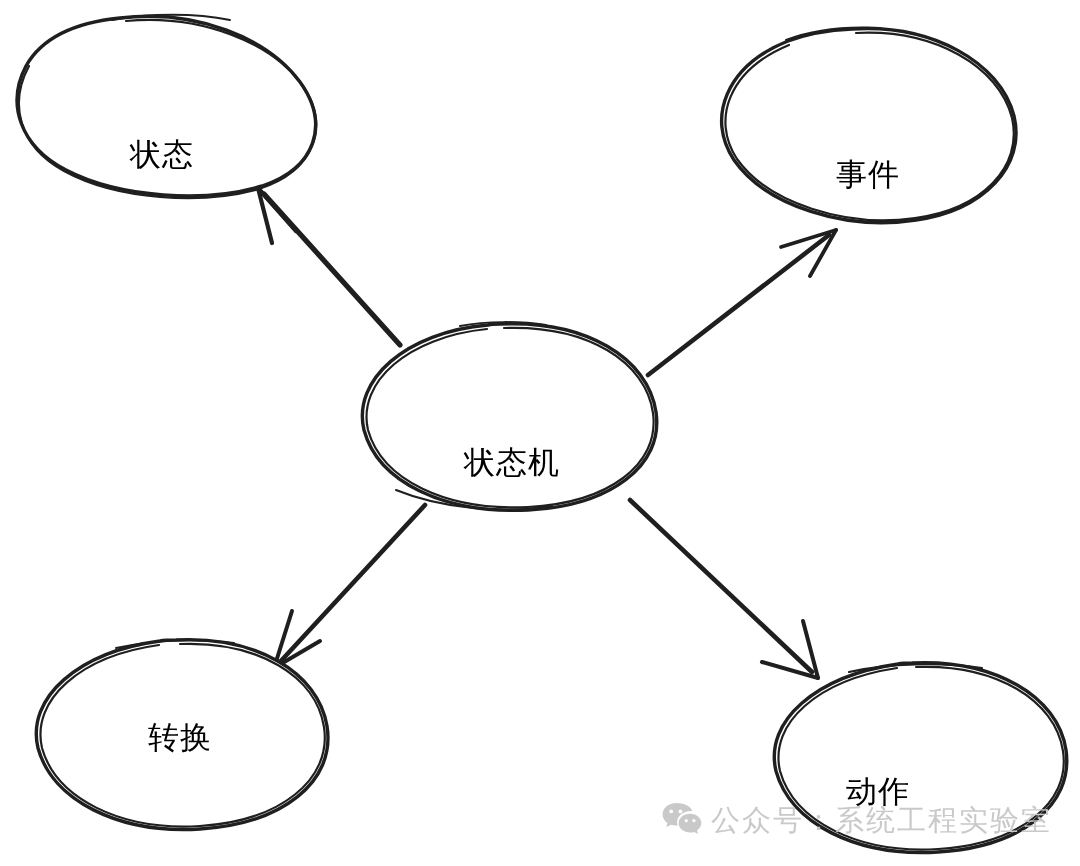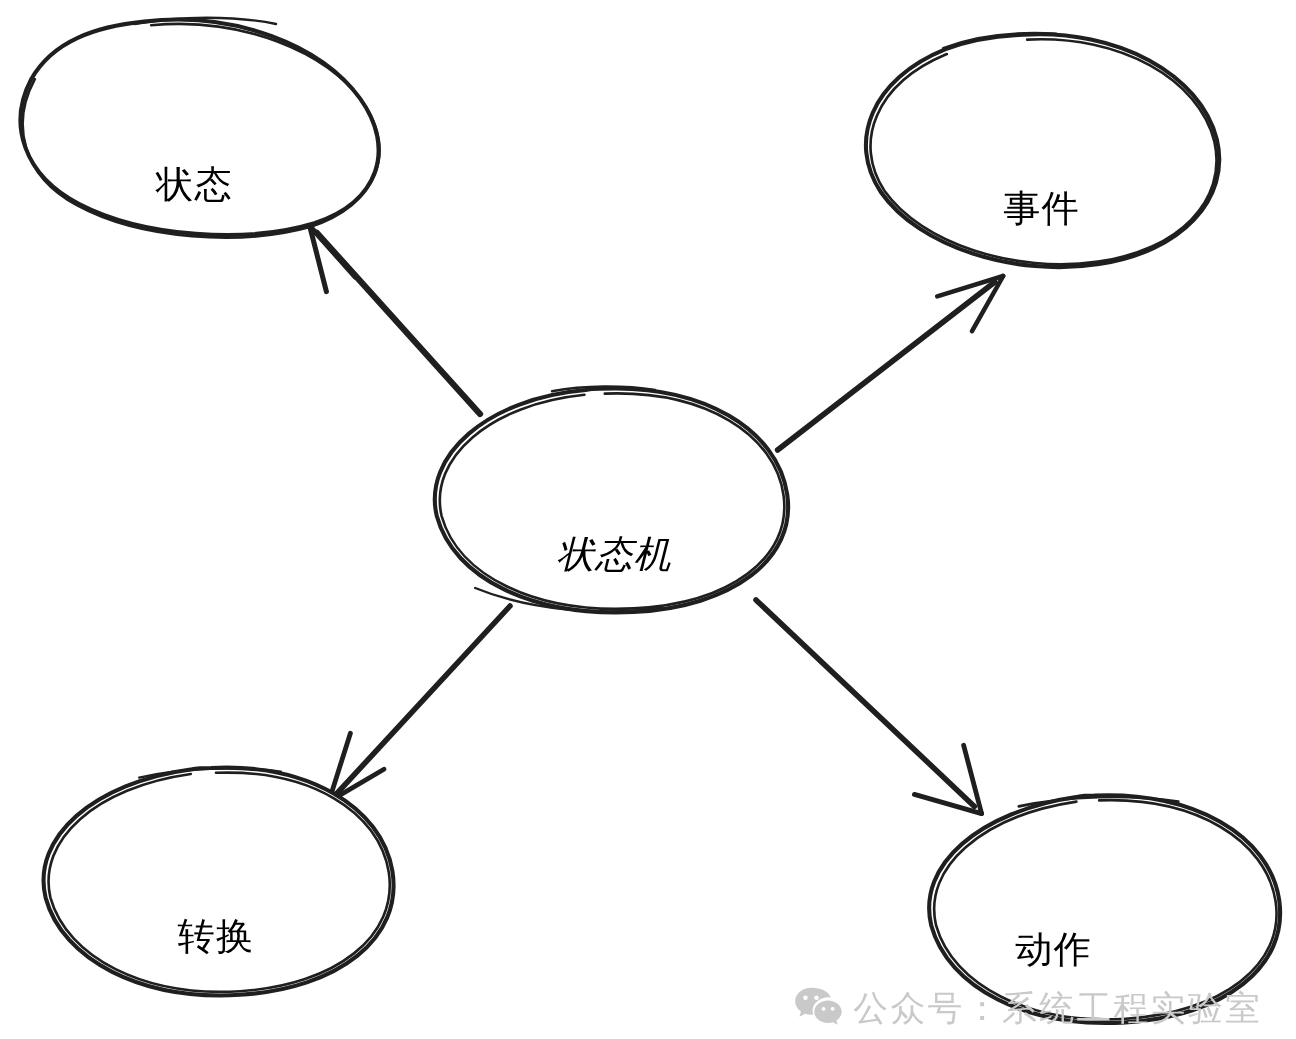--- a/index.html
+++ b/index.html
@@ -36,21 +36,21 @@
     line-height: 1;
     font-family: "Liberation Sans", "DejaVu Sans", sans-serif;
     margin-top: 44px;
   }
   .node-label.center-label {
     font-size: 31px;
   }
   #watermark {
     position: absolute;
     left: 662px;
-    top: 822px;
+    top: 802px;
     display: flex;
     align-items: center;
     gap: 9px;
     pointer-events: none;
     text-align: center;
   }
   #watermark .wm-text {
     color: #c9c9c9;
     font-size: 29px;
     letter-spacing: 2px;
@@ -173,23 +173,23 @@
                  C 769 723, 818 680, 897 668"></path>
         <path fill="none" stroke-width="2.2" d="M 849 672 C 890 663, 940 662, 982 668"></path>
       </g>
     </g>
   </svg>
 
   <div class="node-label" style="left:162px; top:110px;">状态</div>
 
   <div class="node-label" style="left:868px; top:130px;">事件</div>
 
-  <div class="node-label center-label" style="left:512px; top:418px;font-style:italic;">状态机</div>
-
-  <div class="node-label" style="left:180px; top:736px;">转换</div>
+  <div class="node-label center-label" style="left:512px; top:418px;">状态机</div>
+
+  <div class="node-label" style="left:180px; top:693px;">转换</div>
 
   <div class="node-label" style="left:878px; top:747px;">动作</div>
 
   <div id="watermark">
     <span class="wm-icon">
       <svg width="40" height="33" viewBox="0 0 40 33" aria-hidden="true">
 
         <path fill="#c9c9c9" d="M14.2 1.1C6.6 1.1 0.6 6.2 0.6 12.4c0 3.5 1.9 6.6 4.9 8.6l-1.3 4.3 4.8-2.5c1.6 0.5 3.4 0.8 5.2 0.8 0.5 0 1 0 1.5-0.1
                  -0.4-1-0.6-2.1-0.6-3.2 0-6.2 6.1-11.2 13.6-11.2 0.6 0 1.1 0 1.7 0.1C28.9 4.5 22.2 1.1 14.2 1.1Z"></path>
         <circle fill="#ffffff" cx="9.2" cy="9.4" r="1.9"></circle>

